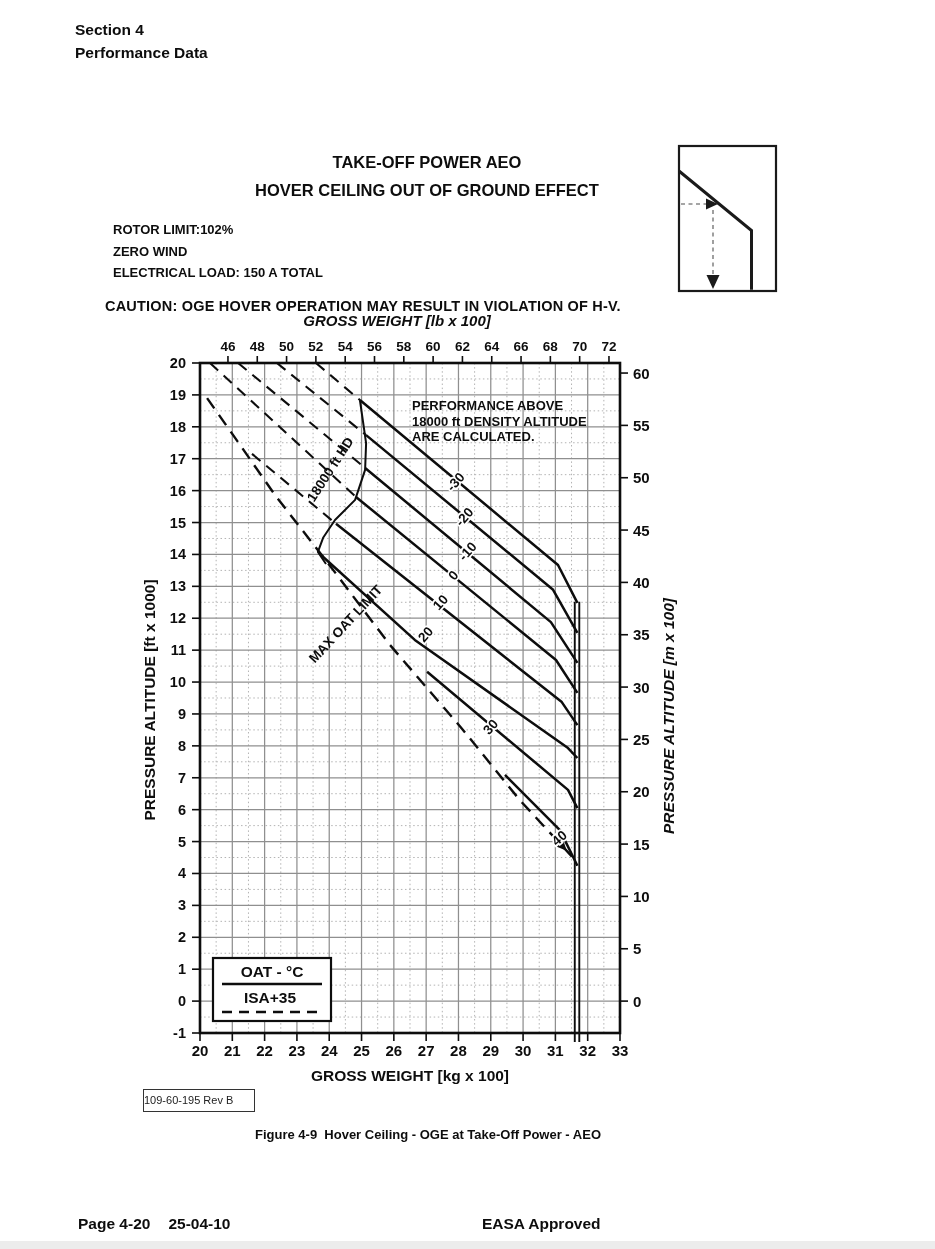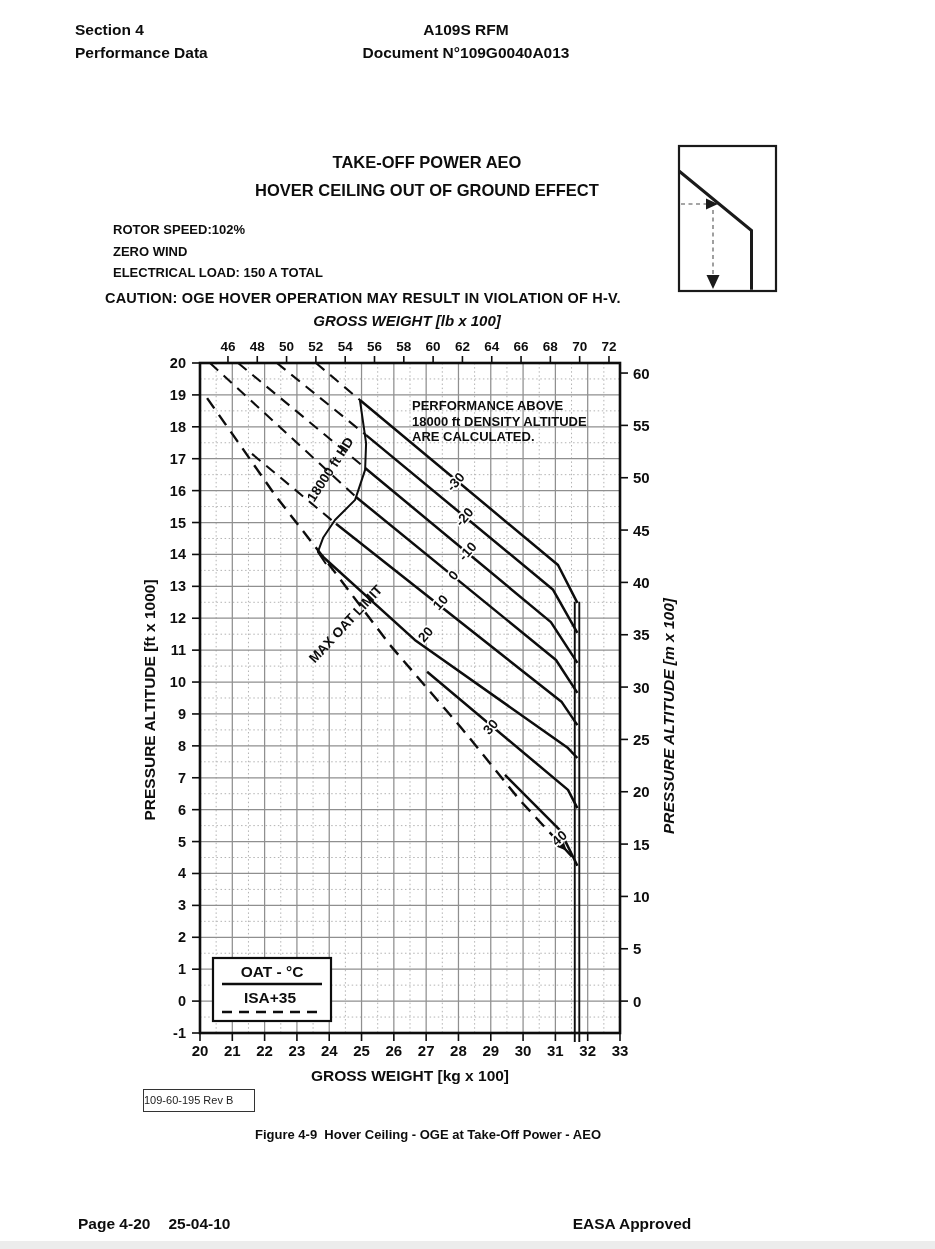--- a/index.html
+++ b/index.html
@@ -3,21 +3,21 @@
 <meta charset="utf-8">
 <style>
   html,body{margin:0;padding:0;background:#fff;}
   .page{position:relative;width:935px;height:1249px;background:#ffffff;overflow:hidden;
         font-family:"Liberation Sans",sans-serif;color:#0d0d0d;}
   .abs{position:absolute;}
   .hdr{font-size:15.5px;font-weight:bold;line-height:23px;}
   .ctr{text-align:center;}
   .chart-title{font-size:16.5px;font-weight:bold;line-height:28px;text-align:center;}
   .cond{font-size:13px;font-weight:bold;line-height:21.5px;}
-  .caution{font-size:14.5px;font-weight:bold;letter-spacing:0.2px;}
+  .caution{font-size:14.5px;font-weight:bold;letter-spacing:0.2px;margin-top:8px;}
   .lbtitle{font-size:15px;font-weight:bold;font-style:italic;text-align:center;}
   .refbox{border:1.2px solid #333;font-size:11px;color:#222;text-align:left;background:#fff;}
   .caption{font-size:13px;font-weight:bold;text-align:center;}
   .footer{font-size:15.5px;font-weight:bold;}
   .strip{background:#ececec;}
 
   
   .gmin{stroke:#b3b3b3;stroke-width:1;stroke-dasharray:1.5 2.6;fill:none;}
   .gmaj{stroke:#8f8f8f;stroke-width:1.25;fill:none;}
   .curve{stroke:#0d0d0d;stroke-width:2.5;fill:none;stroke-linejoin:round;}
@@ -44,39 +44,35 @@
 </style>
 </head>
 <body>
 
 <div class="page">
 
   <div class="abs hdr" style="left:75px;top:18px;">
     <div>Section 4</div>
     <div>Performance Data</div>
   </div>
-  <div class="abs hdr ctr" style="left:266px;top:18px;width:400px;">
-    <div>A109S RFM</div>
-    <div>Document N°109G0040A013</div>
-  </div>
 
   <div class="abs chart-title" style="left:127px;top:148px;width:600px;">
     <div>TAKE-OFF POWER AEO</div>
     <div>HOVER CEILING OUT OF GROUND EFFECT</div>
   </div>
 
   <div class="abs cond" style="left:113px;top:219px;">
-    <div>ROTOR SPEED:102%</div>
+    <div>ROTOR LIMIT:102%</div>
     <div>ZERO WIND</div>
     <div>ELECTRICAL LOAD: 150 A TOTAL</div>
   </div>
 
   <div class="abs caution" style="left:105px;top:290px;">CAUTION: OGE HOVER OPERATION MAY RESULT IN VIOLATION OF H-V.</div>
 
-  <div class="abs lbtitle" style="left:207px;top:312px;width:400px;">GROSS WEIGHT [lb x 100]</div>
+  <div class="abs lbtitle" style="left:197px;top:312px;width:400px;">GROSS WEIGHT [lb x 100]</div>
 
   <svg class="abs" style="left:668px;top:136px;" width="120" height="165" viewBox="668 136 120 165">
     <rect x="679" y="146" width="97" height="145" fill="#fff" stroke="#1a1a1a" stroke-width="2.2"></rect>
     <path d="M679,171 L751.5,230.5 L751.5,289.8" class="inset-line"></path>
     <line x1="681" y1="204" x2="706" y2="204" class="inset-dash"></line>
     <polygon points="718,204 706,198.5 706,209.5" fill="#1a1a1a"></polygon>
     <line x1="713" y1="210" x2="713" y2="274" class="inset-dash"></line>
     <polygon points="713,289 706.5,275 719.5,275" fill="#1a1a1a"></polygon>
   </svg>
 
@@ -315,16 +311,16 @@
       <line x1="222" y1="1012" x2="320" y2="1012" class="legdash"></line>
     </svg>
 
   <div class="abs refbox" style="left:143px;top:1089px;width:110px;height:21px;line-height:21px;">109-60-195 Rev B</div>
 
   <div class="abs caption" style="left:78px;top:1127px;width:700px;">Figure 4-9&nbsp; Hover Ceiling - OGE at Take-Off Power - AEO</div>
 
   <div class="abs footer" style="left:78px;top:1215px;">
     <span>Page 4-20</span><span style="display:inline-block;width:18px;"></span><span>25-04-10</span>
   </div>
-  <div class="abs footer" style="left:482px;top:1215px;width:300px;text-align:center;">EASA Approved</div>
+  <div class="abs footer" style="left:482px;top:1215px;width:300px;text-align:left;">EASA Approved</div>
 
   <div class="abs strip" style="left:0;top:1241px;width:935px;height:8px;"></div>
 </div>
 
 </body></html>

